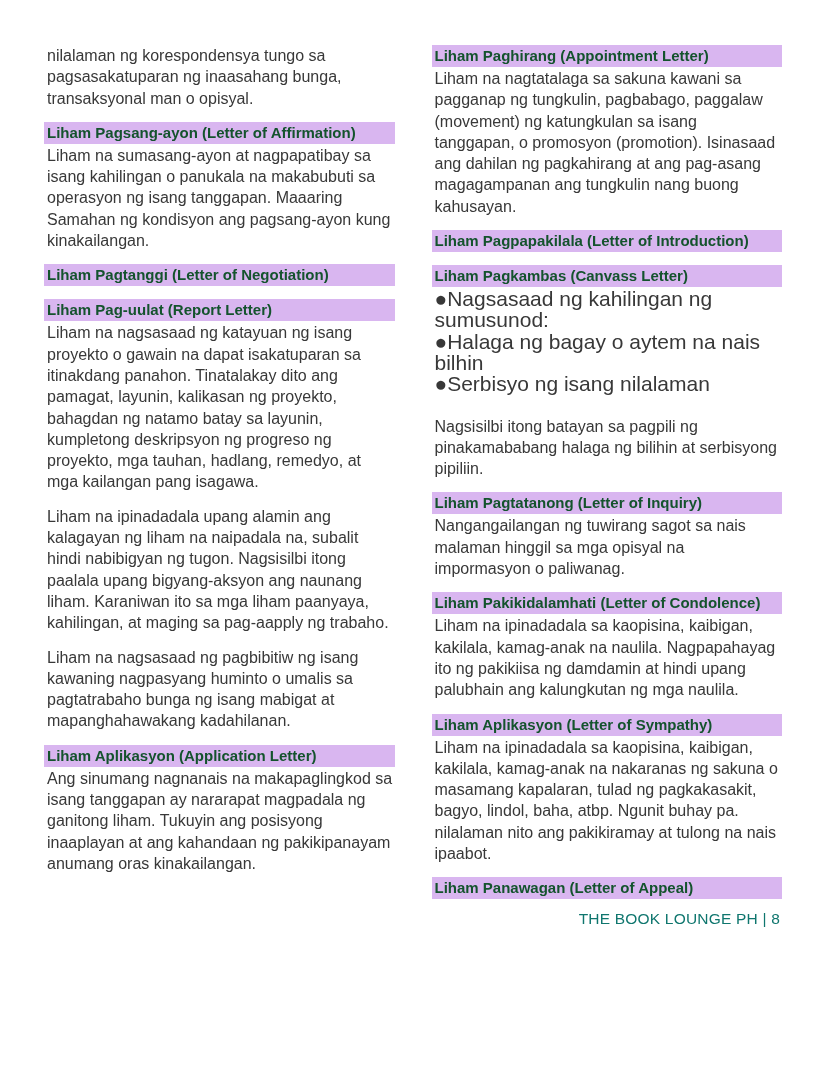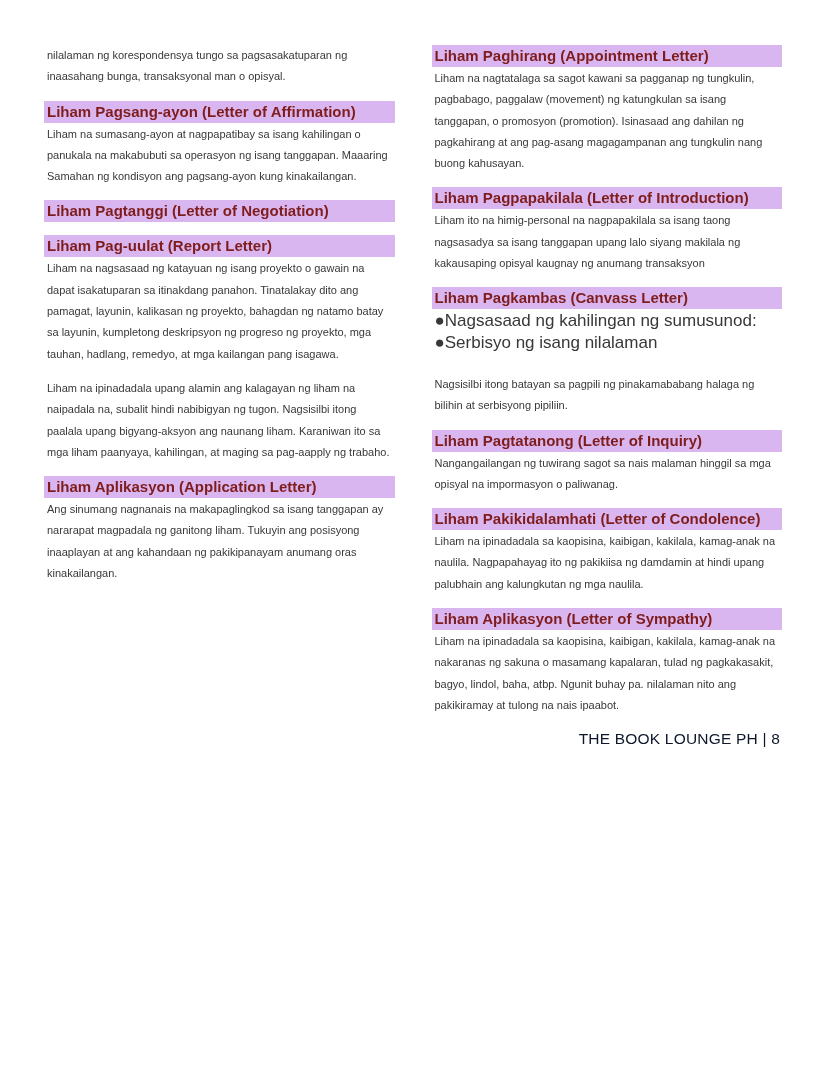--- a/index.html
+++ b/index.html
@@ -21,52 +21,52 @@
   .columns {
     display: flex;
     gap: 42px;
   }
   .col {
     flex: 1;
     min-width: 0;
   }
   .para {
     margin: 0;
-    font-size: 11px;
+    font-size: 16px;
     line-height: 21.3px;
     color: #383838;
   }
   .section {
     margin-top: 13px;
   }
   .section-heading {
     display: block;
     margin: 0 -2px 1px -3px;
     padding: 1px 14px 1px 3px;
     font-size: 15px;
     line-height: 20px;
     font-weight: bold;
-    color: #7f1d1d;
+    color: #14532d;
     background: #d9b6f0;
   }
   .bullet-line {
     margin: 0;
-    font-size: 17px;
+    font-size: 21px;
     line-height: 21.3px;
     color: #383838;
   }
   .after-bullets {
     margin-top: 21px;
   }
   .footer {
     margin-top: 10px;
     text-align: right;
     font-size: 15.5px;
     line-height: 20px;
-    color: #0f172a;
+    color: #0f766e;
     letter-spacing: 0.2px;
   }
 </style>
 </head>
 <body>
 
 <div class="page">
   <div class="columns">
 
     <div class="col">
@@ -84,62 +84,64 @@
       <div class="section">
         <span class="section-heading">Liham Pag-uulat (Report Letter)</span>
         <p class="para">Liham na nagsasaad ng katayuan ng isang proyekto o gawain na dapat isakatuparan sa itinakdang panahon. Tinatalakay dito ang pamagat, layunin, kalikasan ng proyekto, bahagdan ng natamo batay sa layunin, kumpletong deskripsyon ng progreso ng proyekto, mga tauhan, hadlang, remedyo, at mga kailangan pang isagawa.</p>
       </div>
 
       <div class="section">
         <p class="para">Liham na ipinadadala upang alamin ang kalagayan ng liham na naipadala na, subalit hindi nabibigyan ng tugon. Nagsisilbi itong paalala upang bigyang-aksyon ang naunang liham. Karaniwan ito sa mga liham paanyaya, kahilingan, at maging sa pag-aapply ng trabaho.</p>
       </div>
 
       <div class="section">
+        <p class="para">Liham na nagsasaad ng pagbibitiw ng isang kawaning nagpasyang huminto o umalis sa pagtatrabaho bunga ng isang mabigat at mapanghahawakang kadahilanan.</p>
       </div>
 
       <div class="section">
         <span class="section-heading">Liham Aplikasyon (Application Letter)</span>
         <p class="para">Ang sinumang nagnanais na makapaglingkod sa isang tanggapan ay nararapat magpadala ng ganitong liham. Tukuyin ang posisyong inaaplayan at ang kahandaan ng pakikipanayam anumang oras kinakailangan.</p>
       </div>
     </div>
 
     <div class="col" style="margin-top:-13px;">
 
       <div class="section">
         <span class="section-heading">Liham Paghirang (Appointment Letter)</span>
-        <p class="para">Liham na nagtatalaga sa sagot kawani sa pagganap ng tungkulin, pagbabago, paggalaw (movement) ng katungkulan sa isang tanggapan, o promosyon (promotion). Isinasaad ang dahilan ng pagkahirang at ang pag-asang magagampanan ang tungkulin nang buong kahusayan.</p>
+        <p class="para">Liham na nagtatalaga sa sakuna kawani sa pagganap ng tungkulin, pagbabago, paggalaw (movement) ng katungkulan sa isang tanggapan, o promosyon (promotion). Isinasaad ang dahilan ng pagkahirang at ang pag-asang magagampanan ang tungkulin nang buong kahusayan.</p>
       </div>
 
       <div class="section">
         <span class="section-heading">Liham Pagpapakilala (Letter of Introduction)</span>
-        <p class="para">Liham ito na himig-personal na nagpapakilala sa isang taong nagsasadya sa isang tanggapan upang lalo siyang makilala ng kakausaping opisyal kaugnay ng anumang transaksyon</p>
       </div>
 
       <div class="section">
         <span class="section-heading">Liham Pagkambas (Canvass Letter)</span>
         <p class="bullet-line">●Nagsasaad ng kahilingan ng sumusunod:</p>
+        <p class="bullet-line">●Halaga ng bagay o aytem na nais bilhin</p>
         <p class="bullet-line">●Serbisyo ng isang nilalaman</p>
         <p class="para after-bullets">Nagsisilbi itong batayan sa pagpili ng pinakamababang halaga ng bilihin at serbisyong pipiliin.</p>
       </div>
 
       <div class="section">
         <span class="section-heading">Liham Pagtatanong (Letter of Inquiry)</span>
         <p class="para">Nangangailangan ng tuwirang sagot sa nais malaman hinggil sa mga opisyal na impormasyon o paliwanag.</p>
       </div>
 
       <div class="section">
         <span class="section-heading">Liham Pakikidalamhati (Letter of Condolence)</span>
         <p class="para">Liham na ipinadadala sa kaopisina, kaibigan, kakilala, kamag-anak na naulila. Nagpapahayag ito ng pakikiisa ng damdamin at hindi upang palubhain ang kalungkutan ng mga naulila.</p>
       </div>
 
       <div class="section">
         <span class="section-heading">Liham Aplikasyon (Letter of Sympathy)</span>
         <p class="para">Liham na ipinadadala sa kaopisina, kaibigan, kakilala, kamag-anak na nakaranas ng sakuna o masamang kapalaran, tulad ng pagkakasakit, bagyo, lindol, baha, atbp. Ngunit buhay pa. nilalaman nito ang pakikiramay at tulong na nais ipaabot.</p>
       </div>
 
       <div class="section">
+        <span class="section-heading">Liham Panawagan (Letter of Appeal)</span>
       </div>
 
       <div class="footer">THE BOOK LOUNGE PH | 8</div>
     </div>
 
   </div>
 </div>
 
 </body></html>

